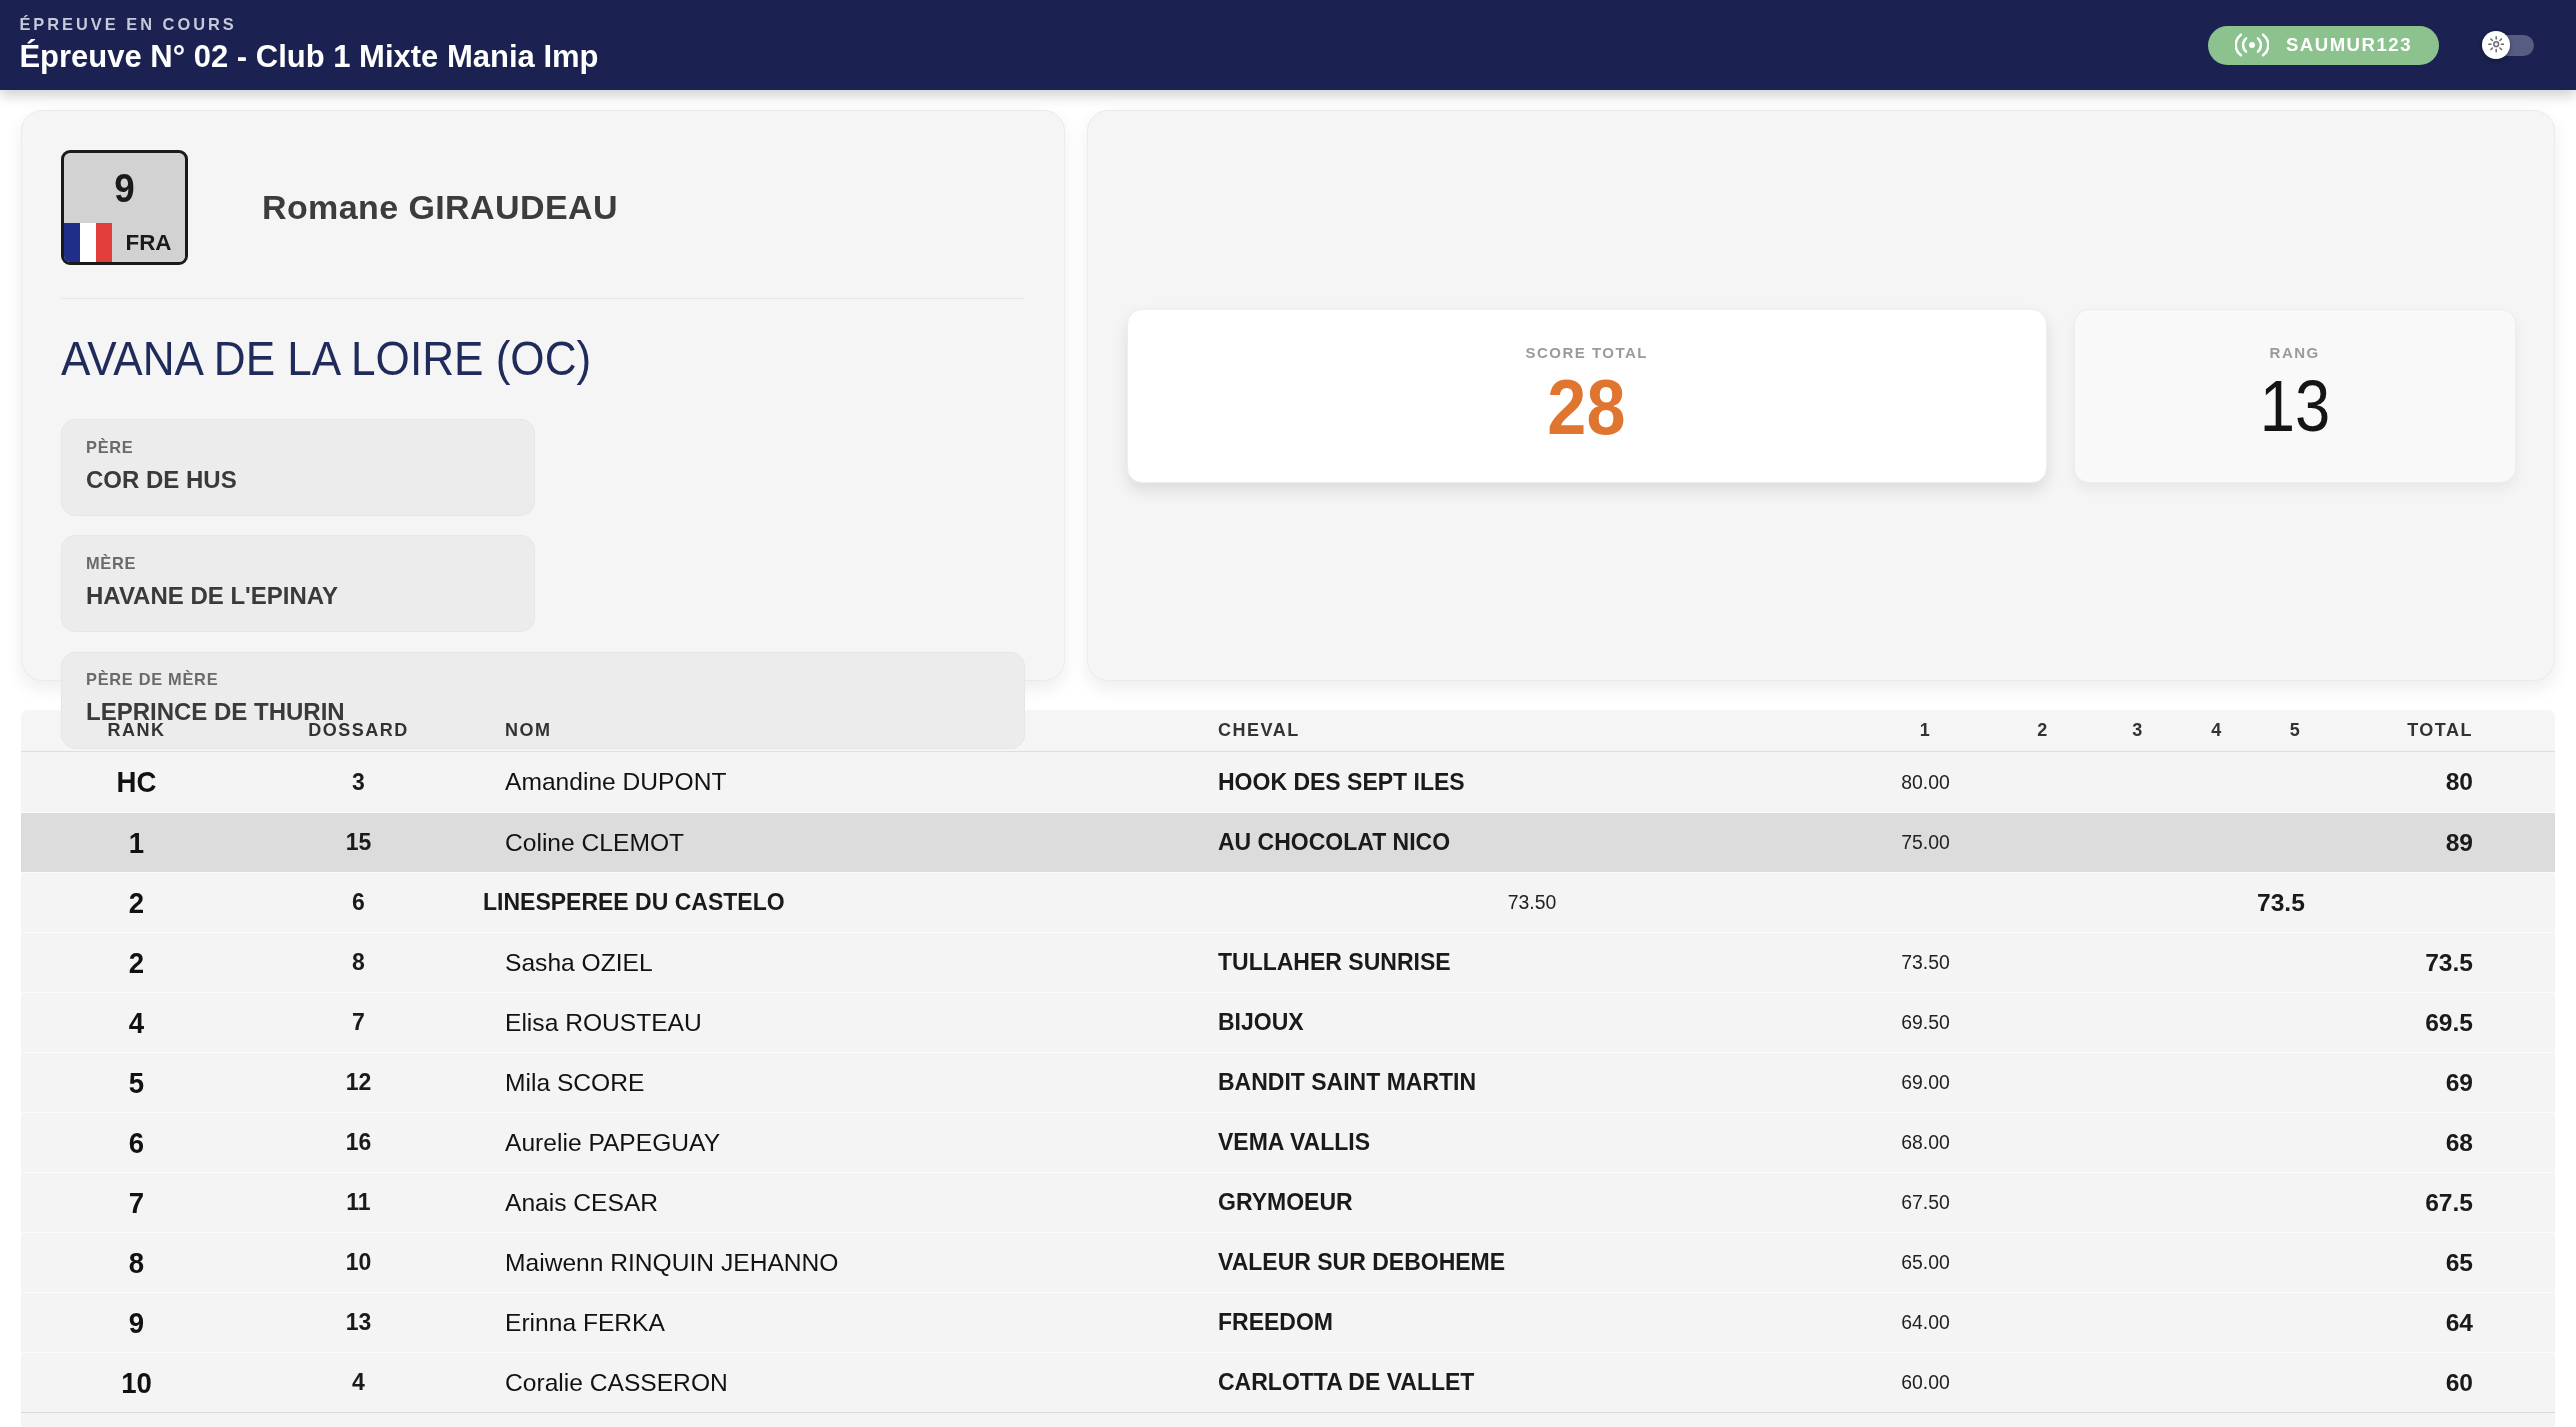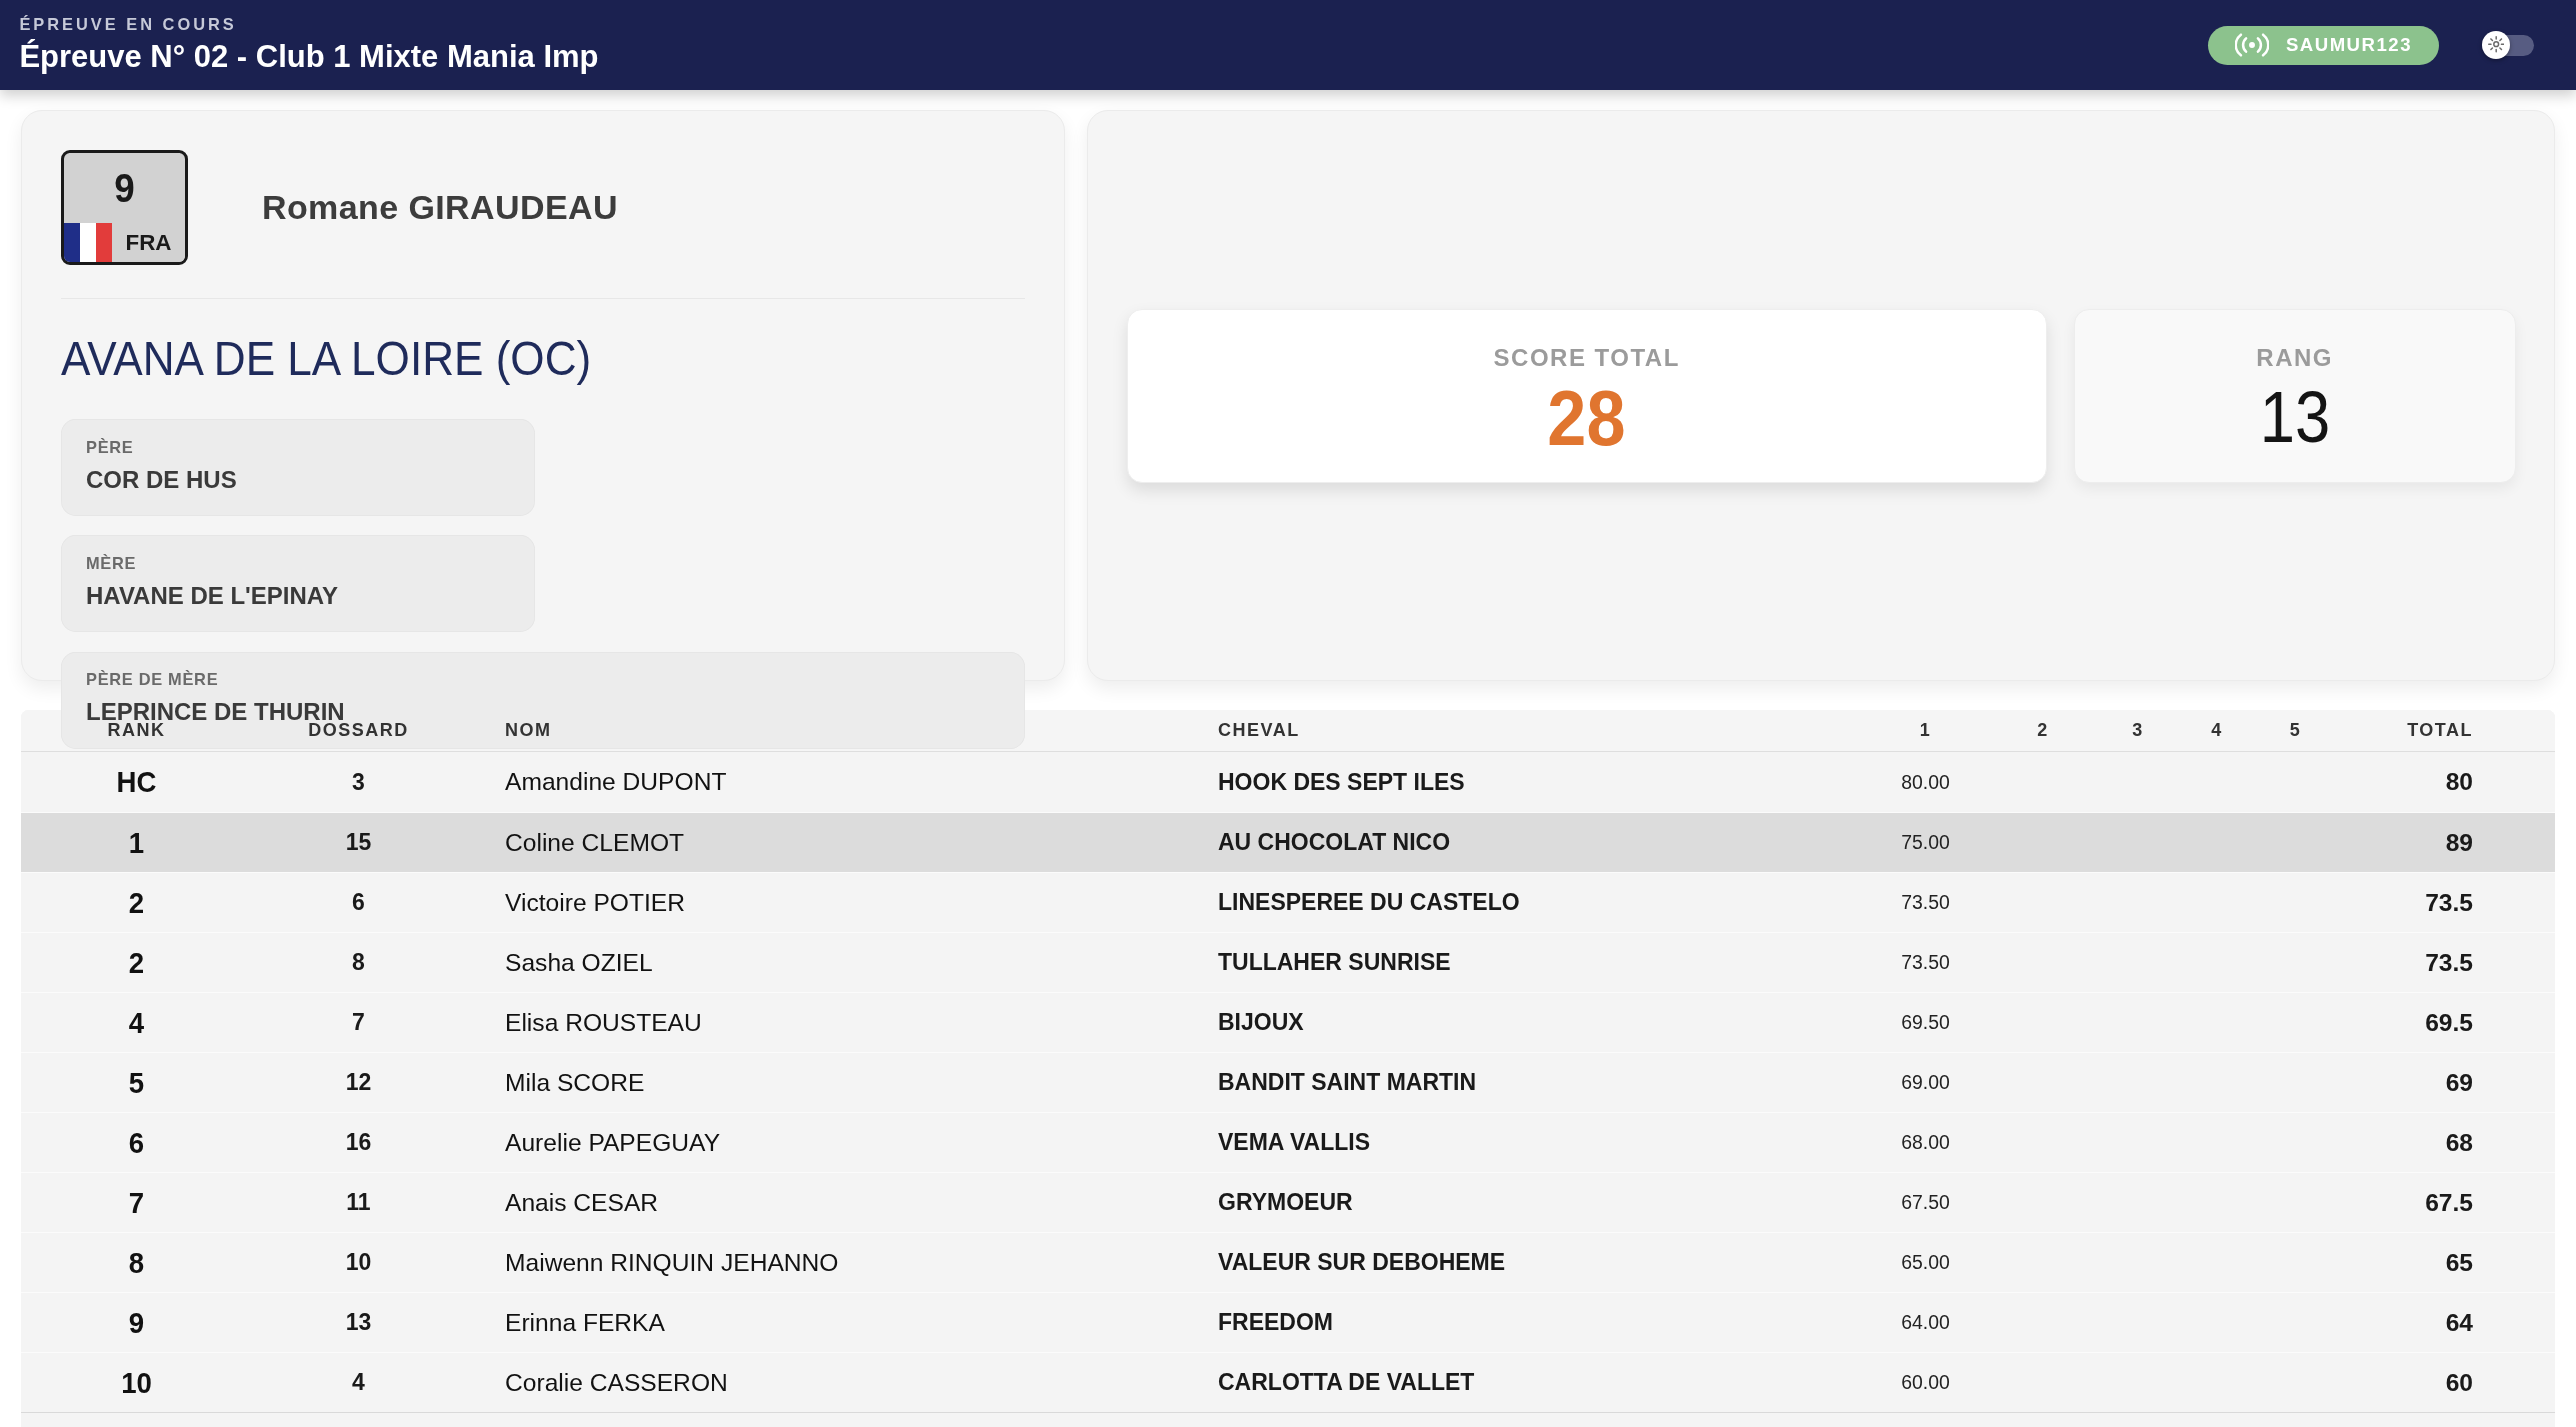--- a/index.html
+++ b/index.html
@@ -61,21 +61,21 @@
     flex:1; height:571px; background:#f5f5f5; border:0.7px solid #ebebeb; border-radius:21px;
     box-shadow:0 7.5px 18px rgba(0,0,0,0.07); display:flex; align-items:center;
     justify-content:center; gap:27px;
   }
   .metric-card { height:174px; border-radius:15px; display:flex; flex-direction:column;
                  align-items:center; padding-top:34px; }
   .score-card { width:920px; background:#ffffff; border:0.7px solid #eeeeee;
                 box-shadow:0 7.5px 16.4px rgba(0,0,0,0.10); }
   .rank-card  { width:442px; background:#f9f9f9; border:0.7px solid #ededed;
                 box-shadow:0 6px 13.4px rgba(0,0,0,0.06); }
-  .metric-label { font-size:24px; font-weight:700; letter-spacing:1.5px; color:#9b9b9b;text-align:center; }
+  .metric-label { font-size:15px; font-weight:700; letter-spacing:1.5px; color:#9b9b9b;text-align:center; }
   .score-value { font-size:78px; font-weight:700; color:#e0752f; line-height:1.2;
                  transform:scaleX(0.9); }
   .rank-value  { font-size:72px; font-weight:500; color:#141414; line-height:1.25;
                  transform:scaleX(0.88); }
 
   
   .results { margin-top:29px; background:#f4f4f4; border-radius:7.5px 7.5px 0 0; overflow:hidden; }
   .rgrid { display:grid; grid-template-columns:231px 213px 735px 664px 123px 112px 78px 80px 77px 221px;
            align-items:center; }
   .thead { height:42px; background:#f5f5f5; border-bottom:1.5px solid #dedede; }
@@ -216,21 +216,20 @@
       <div class="c-s"></div>
       <div class="c-s"></div>
       <div class="c-s"></div>
       <div class="c-s"></div>
       <div class="c-total">89</div>
     </div>
 
     <div class="rgrid trow">
       <div class="c-rank">2</div>
       <div class="c-dossard">6</div>
-      <div class="c-nom">Victoire POTIER</div>
       <div class="c-cheval">LINESPEREE DU CASTELO</div>
       <div class="c-s">73.50</div>
       <div class="c-s"></div>
       <div class="c-s"></div>
       <div class="c-s"></div>
       <div class="c-s"></div>
       <div class="c-total">73.5</div>
     </div>
 
     <div class="rgrid trow">

